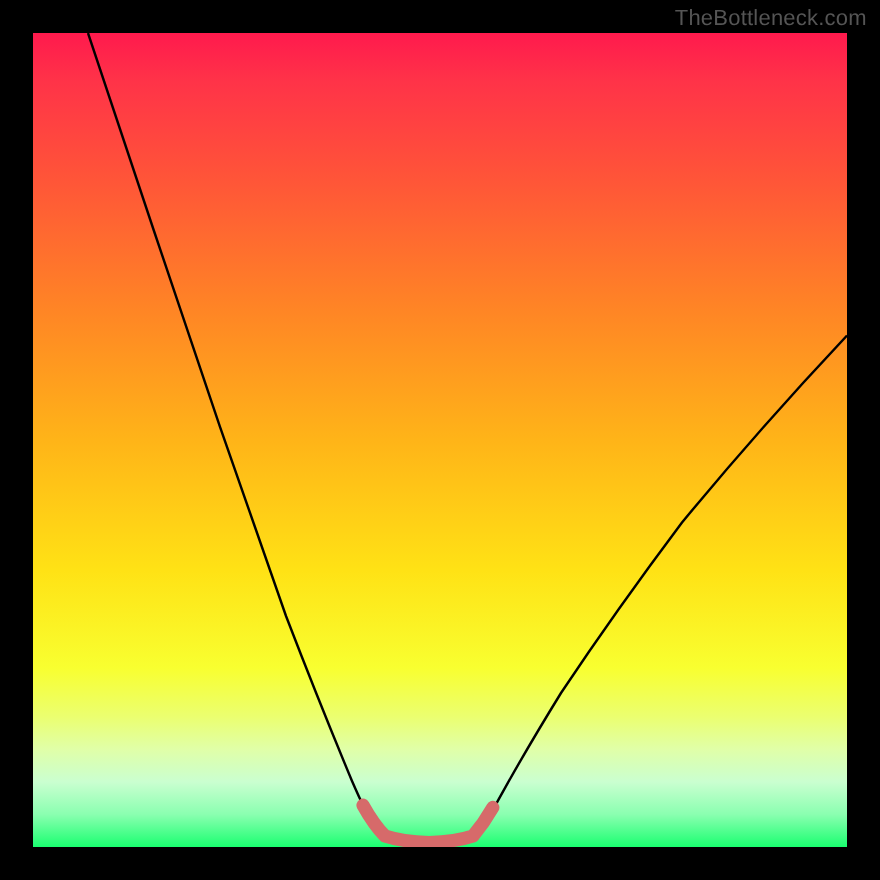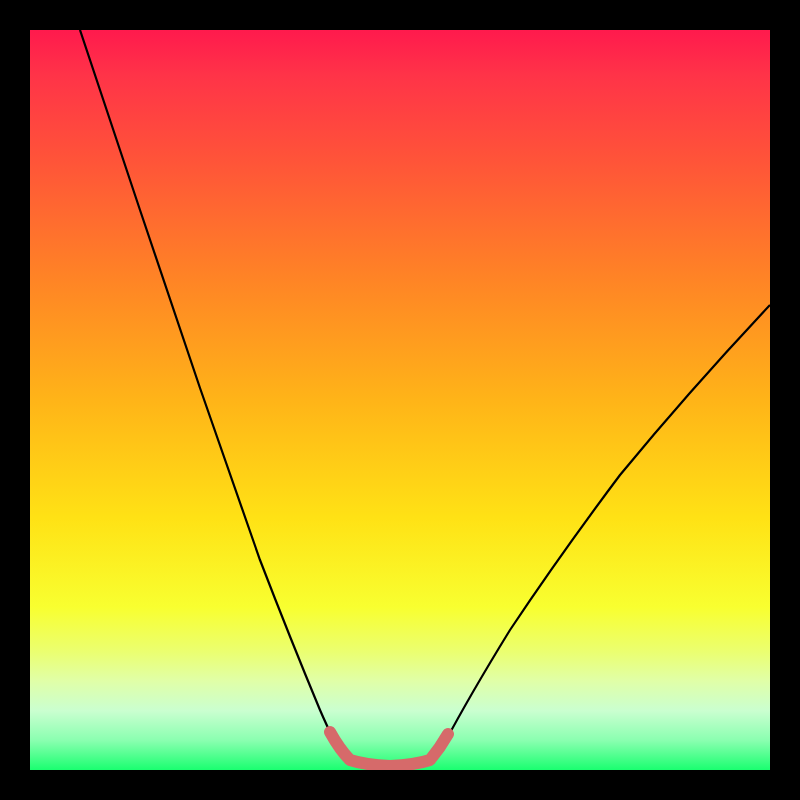--- a/index.html
+++ b/index.html
@@ -86,14 +86,15 @@
                Q 660 360 740 275" fill="none" stroke="#000" stroke-width="2.2"></path>
       <path d="M 300 702
                Q 310 720 320 730
                Q 335 735 360 736
                Q 385 735 400 730
                Q 410 718 418 704" fill="none" stroke="#d66a6a" stroke-width="12" stroke-linecap="round" stroke-linejoin="round"></path>
     </svg>
 
   </div>
 
+  <div class="watermark">TheBottleneck.com</div>
 
 </div>
 
 </body></html>

